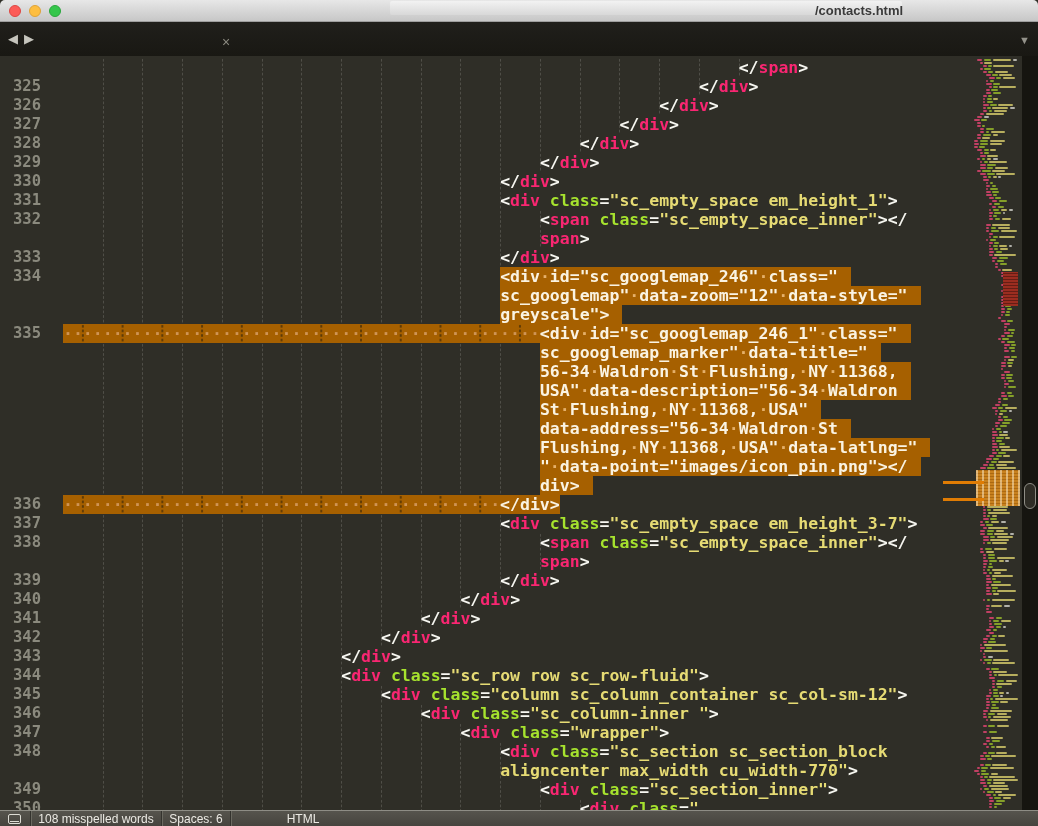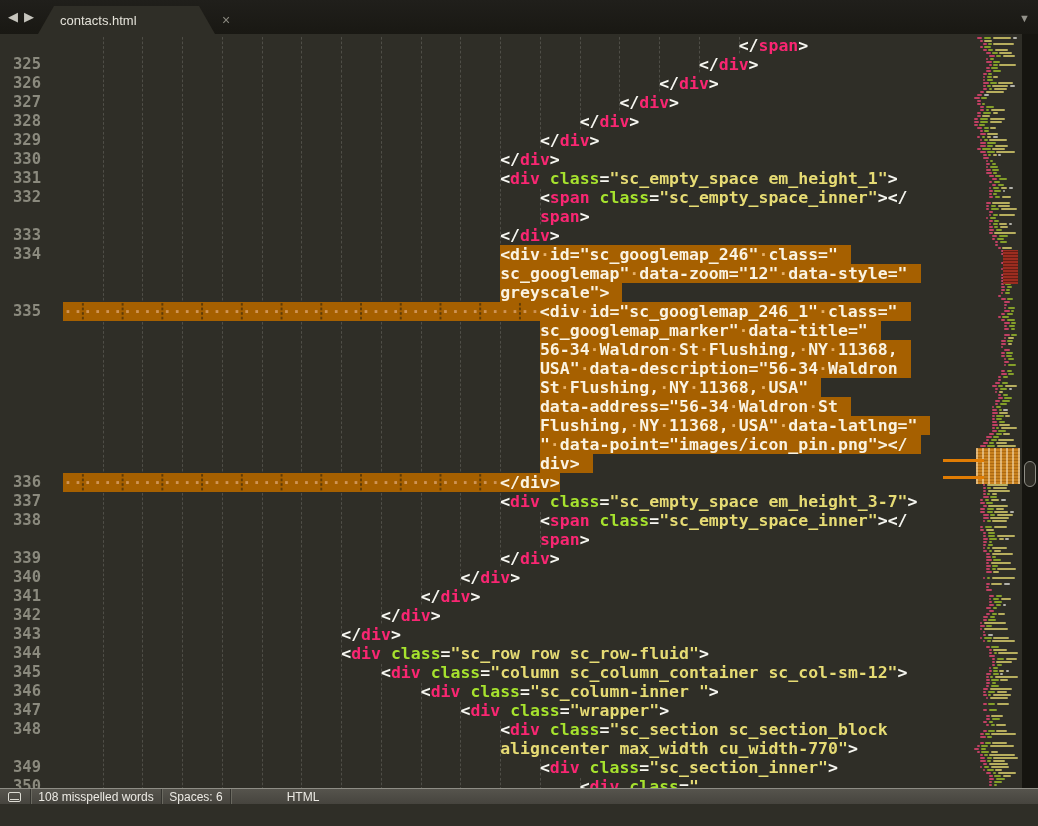--- a/index.html
+++ b/index.html
@@ -75,27 +75,33 @@
   .sb-left { flex:1; white-space:nowrap; }
   .sb-cell { height:100%; display:flex; align-items:center; justify-content:center;
              border-left:1px solid #34332e; box-shadow:inset 1px 0 0 #6b6a61; white-space:nowrap; }
   .sb-m { flex:0 0 131px; } .sb-sp { flex:0 0 69px; } .sb-syn { flex:0 0 145px; }
 </style>
 </head>
 <body>
 
 <div class="window">
 
+  <div class="titlebar">
+    <div class="titlebar-field"></div>
+    <div class="lights">
+      <div class="light light-close"></div>
+      <div class="light light-min"></div>
+      <div class="light light-zoom"></div>
+    </div>
+    <div class="wtitle">/contacts.html</div>
+  </div>
 
   <div class="tabbar">
     <span class="navbtn nav-back">◀</span>
     <span class="navbtn nav-fwd">▶</span>
-    <div class="tab">
-      <span class="tab-label">contacts.html</span>
-    </div>
     <span class="tab-close">×</span>
     <span class="overflow">▼</span>
   </div>
 
   <div class="editor">
     <div class="rows" id="rows">
         <div class="row"><span class="ln"></span><span class="code" style="padding-left: 675.648px;"><i class="guide" style="left: 39.744px;"></i><i class="guide" style="left: 79.488px;"></i><i class="guide" style="left: 119.232px;"></i><i class="guide" style="left: 158.976px;"></i><i class="guide" style="left: 198.72px;"></i><i class="guide" style="left: 238.464px;"></i><i class="guide" style="left: 278.208px;"></i><i class="guide" style="left: 317.952px;"></i><i class="guide" style="left: 357.696px;"></i><i class="guide" style="left: 397.44px;"></i><i class="guide" style="left: 437.184px;"></i><i class="guide" style="left: 476.928px;"></i><i class="guide" style="left: 516.672px;"></i><i class="guide" style="left: 556.416px;"></i><i class="guide" style="left: 596.16px;"></i><i class="guide" style="left: 635.904px;"></i><i class="guide" style="left: 675.648px;"></i><span class="tok p">&lt;/</span><span class="tok g">span</span><span class="tok p">&gt;</span></span></div>
         <div class="row"><span class="ln">325</span><span class="code" style="padding-left: 635.904px;"><i class="guide" style="left: 39.744px;"></i><i class="guide" style="left: 79.488px;"></i><i class="guide" style="left: 119.232px;"></i><i class="guide" style="left: 158.976px;"></i><i class="guide" style="left: 198.72px;"></i><i class="guide" style="left: 238.464px;"></i><i class="guide" style="left: 278.208px;"></i><i class="guide" style="left: 317.952px;"></i><i class="guide" style="left: 357.696px;"></i><i class="guide" style="left: 397.44px;"></i><i class="guide" style="left: 437.184px;"></i><i class="guide" style="left: 476.928px;"></i><i class="guide" style="left: 516.672px;"></i><i class="guide" style="left: 556.416px;"></i><i class="guide" style="left: 596.16px;"></i><i class="guide" style="left: 635.904px;"></i><span class="tok p">&lt;/</span><span class="tok g">div</span><span class="tok p">&gt;</span></span></div>
         <div class="row"><span class="ln">326</span><span class="code" style="padding-left: 596.16px;"><i class="guide" style="left: 39.744px;"></i><i class="guide" style="left: 79.488px;"></i><i class="guide" style="left: 119.232px;"></i><i class="guide" style="left: 158.976px;"></i><i class="guide" style="left: 198.72px;"></i><i class="guide" style="left: 238.464px;"></i><i class="guide" style="left: 278.208px;"></i><i class="guide" style="left: 317.952px;"></i><i class="guide" style="left: 357.696px;"></i><i class="guide" style="left: 397.44px;"></i><i class="guide" style="left: 437.184px;"></i><i class="guide" style="left: 476.928px;"></i><i class="guide" style="left: 516.672px;"></i><i class="guide" style="left: 556.416px;"></i><i class="guide" style="left: 596.16px;"></i><span class="tok p">&lt;/</span><span class="tok g">div</span><span class="tok p">&gt;</span></span></div>
         <div class="row"><span class="ln">327</span><span class="code" style="padding-left: 556.416px;"><i class="guide" style="left: 39.744px;"></i><i class="guide" style="left: 79.488px;"></i><i class="guide" style="left: 119.232px;"></i><i class="guide" style="left: 158.976px;"></i><i class="guide" style="left: 198.72px;"></i><i class="guide" style="left: 238.464px;"></i><i class="guide" style="left: 278.208px;"></i><i class="guide" style="left: 317.952px;"></i><i class="guide" style="left: 357.696px;"></i><i class="guide" style="left: 397.44px;"></i><i class="guide" style="left: 437.184px;"></i><i class="guide" style="left: 476.928px;"></i><i class="guide" style="left: 516.672px;"></i><i class="guide" style="left: 556.416px;"></i><span class="tok p">&lt;/</span><span class="tok g">div</span><span class="tok p">&gt;</span></span></div>

